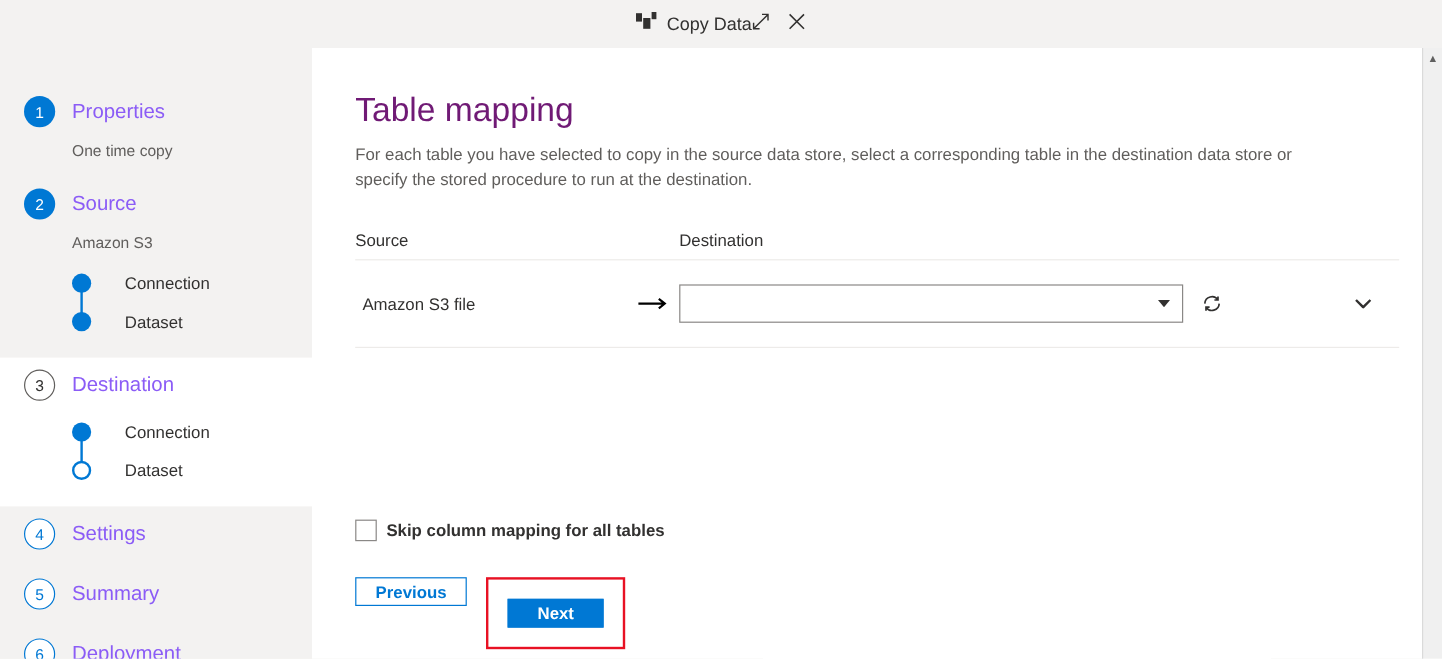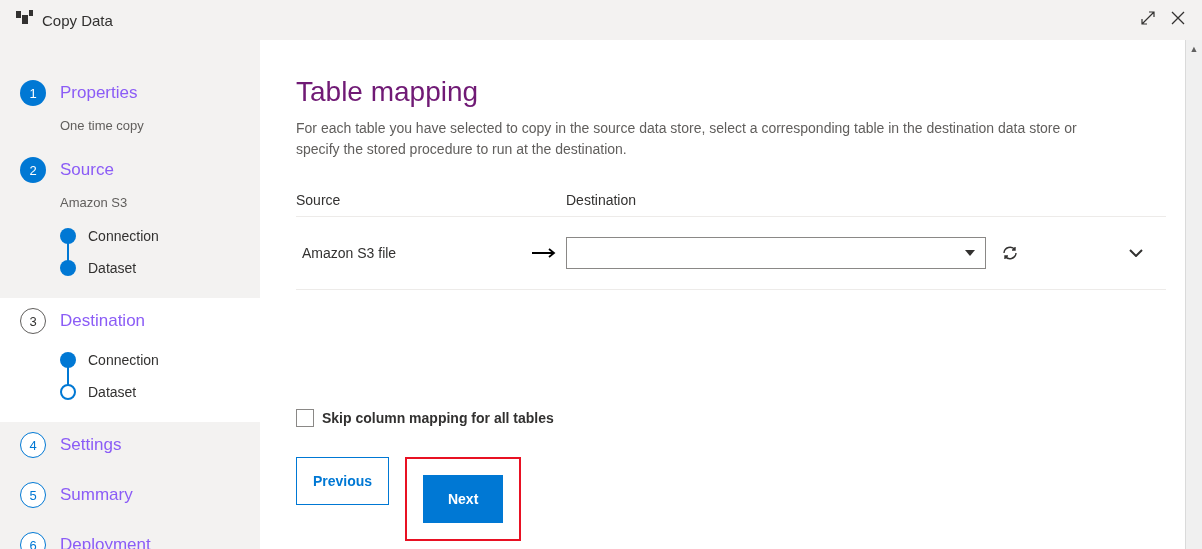--- a/index.html
+++ b/index.html
@@ -11,21 +11,21 @@
       font-family: "Segoe UI", Arial, sans-serif;
       background: #f3f2f1;
       width: 1202px;
       height: 549px;
       overflow: hidden;
       position: relative;
     }
     .header {
       display: flex;
       align-items: center;
-      justify-content: space-between;
+      justify-content: center;
       padding: 8px 16px;
       background: #f3f2f1;
       height: 40px;
     }
     .header-left {
       display: flex;
       align-items: center;
       gap: 8px;
     }
     .header-title {
@@ -97,21 +97,21 @@
       margin-top: 12px;
     }
     .substeps {
       margin-left: 40px;
       margin-top: 10px;
       position: relative;
     }
     .substep {
       display: flex;
       align-items: center;
-      gap: 12px;
+      gap: 28px;
       padding: 8px 0;
       position: relative;
     }
     .substep-dot {
       width: 16px;
       height: 16px;
       border-radius: 50%;
       flex-shrink: 0;
       z-index: 1;
     }
@@ -236,21 +236,21 @@
     }
     .checkbox-label {
       font-size: 14px;
       color: #323130;
     }
     .button-row {
       display: flex;
       gap: 16px;
     }
     .btn {
-      height: 48px;
+      height: 24px;
       padding: 0 16px;
       font-size: 14px;
       cursor: pointer;
       display: flex;
       align-items: center;
       justify-content: center;
       min-width: 80px;
     }
     .btn-secondary {
       background: #ffffff;

